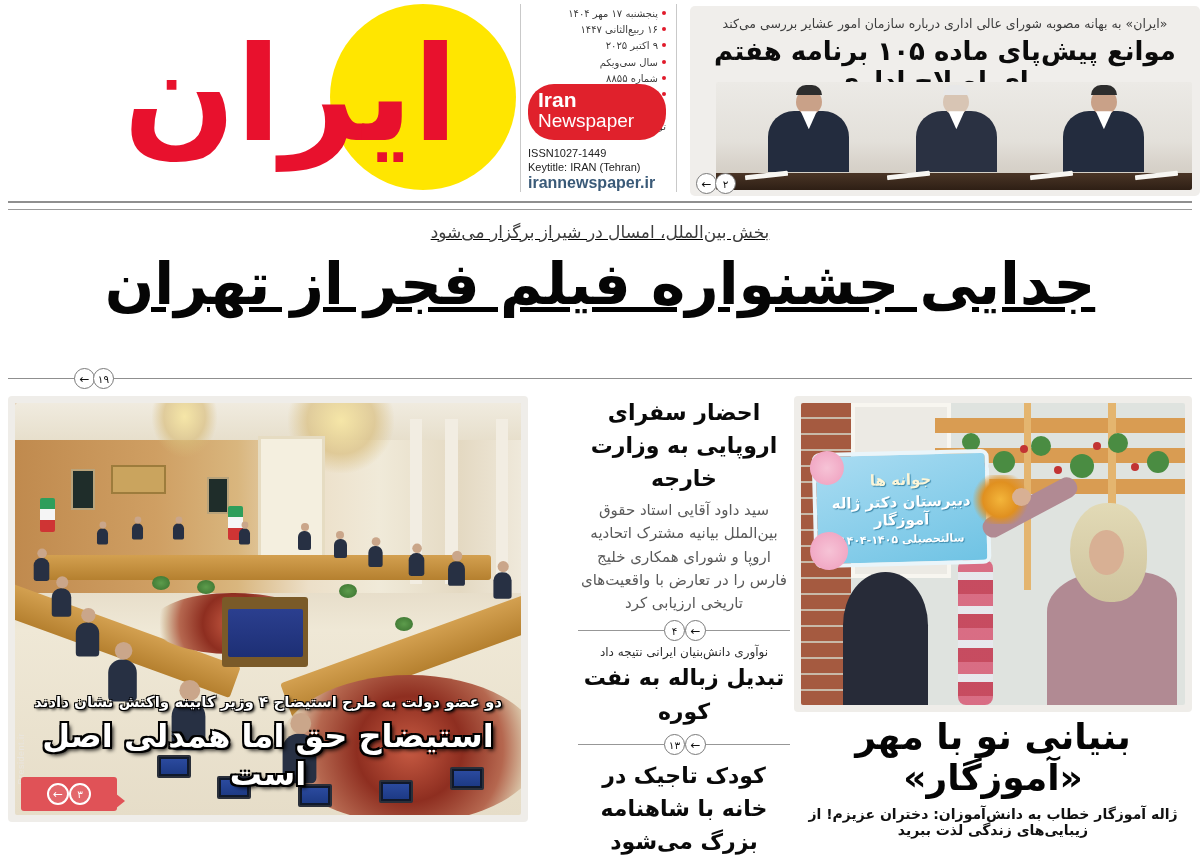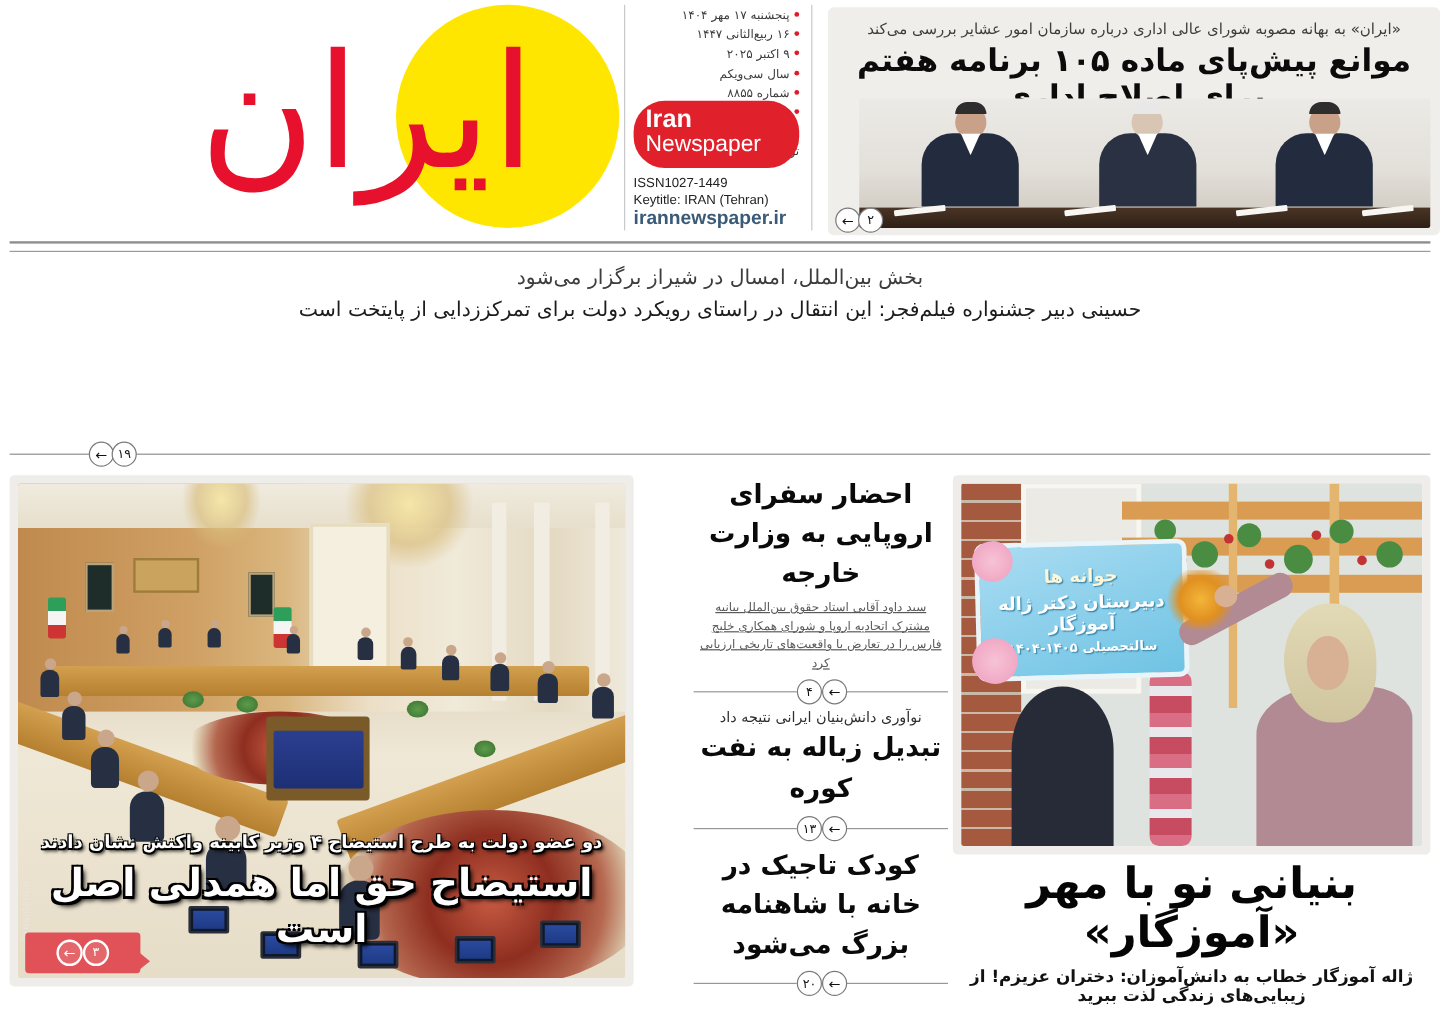--- a/index.html
+++ b/index.html
@@ -4,21 +4,21 @@
 <style>
   html,body{margin:0;padding:0;background:#fff;}
   .page{position:relative;width:1200px;height:856px;background:#ffffff;overflow:hidden;
         font-family:"DejaVu Sans",sans-serif;}
   .latin{font-family:"Liberation Sans",sans-serif;border-radius:26px;}
 
   
   .masthead{position:absolute;left:8px;top:0;right:8px;height:198px;}
   .logo-area{position:absolute;left:0;top:2px;width:508px;height:192px;}
   .logo-circle{position:absolute;left:322px;top:2px;width:186px;height:186px;border-radius:50%;background:#ffe600;z-index:1;}
-  .logo-text{position:absolute;right:70px;top:0;height:190px;line-height:185px;font-size:132px;font-weight:400;color:#e8112d;z-index:2;direction:rtl;}
+  .logo-text{position:absolute;right:58px;top:0;height:190px;line-height:185px;font-size:132px;font-weight:700;color:#e8112d;z-index:2;direction:rtl;}
   .mh-divider{position:absolute;top:4px;width:1px;height:188px;background:#c9c9c9;}
   .dateline{position:absolute;left:520px;top:6px;width:138px;direction:rtl;text-align:right;font-size:10px;color:#3c3c3c;line-height:1.62;}
   .dl-item .dot{display:inline-block;width:4px;height:4px;border-radius:50%;background:#e11a2b;margin-left:4px;vertical-align:2px;}
   .brand-box{position:absolute;left:520px;top:84px;width:138px;height:56px;background:#e0212c;color:#fff;box-sizing:border-box;padding:5px 10px;}
   .brand-box .b1{font-size:21px;font-weight:bold;line-height:1.05;}
   .brand-box .b2{font-size:19px;line-height:1.1;}
   .issn-block{position:absolute;left:520px;top:146px;width:150px;font-size:11px;color:#222;line-height:1.3;}
   .website{position:absolute;left:520px;top:174px;font-size:16px;font-weight:bold;color:#3a5a78;text-decoration:none;}
 
   
@@ -42,21 +42,21 @@
   .circ{width:21px;height:21px;border-radius:50%;border:1px solid #7a7a7a;background:#fff;color:#111;
         display:flex;align-items:center;justify-content:center;font-size:10.5px;box-sizing:border-box;}
   .circ.arrow{font-size:12px;margin-right:-2px;}
 
   
   .double-rule{position:absolute;left:8px;right:8px;top:201px;height:6px;border-top:2px solid #8f8f8f;border-bottom:1px solid #9a9a9a;}
   .rule19{position:absolute;left:8px;right:8px;top:378px;height:1px;background:#8f8f8f;}
   .rule19 .pager{position:absolute;left:66px;top:-10px;}
 
   
-  .lead{position:absolute;left:8px;right:8px;top:212px;text-align:center;direction:rtl;}
+  .lead{position:absolute;left:8px;right:8px;top:212px;text-align:center;direction:rtl;text-decoration:underline;}
   .lead-kicker{font-size:17px;color:#3d3d3d;margin-top:10px;}
   .lead-headline{font-size:58px;font-weight:900;color:#050505;letter-spacing:-1px;margin-top:6px;line-height:1.25;}
   .lead-deck{font-size:17px;color:#1c1c1c;margin-top:6px;}
 
   
   .card{position:absolute;background:#efede9;border-radius:4px;}
   .photo{position:absolute;inset:7px;overflow:hidden;border-radius:2px;}
 
   
   .cab{background:linear-gradient(180deg,#e2d7c2 40%,#efe8d6 55%,#e6ddc8 100%);}
@@ -87,21 +87,21 @@
           display:flex;align-items:center;justify-content:center;gap:2px;}
   .badge3::after{content:"";position:absolute;right:-8px;bottom:2px;width:0;height:0;border-left:10px solid #e05257;border-top:8px solid transparent;border-bottom:8px solid transparent;}
   .badge3 .circ{background:rgba(255,255,255,.12);border:2px solid #fff;color:#fff;width:22px;height:22px;}
   .credit{position:absolute;left:1px;bottom:30px;writing-mode:vertical-rl;transform:rotate(180deg);
           font-size:9px;color:#e9e5dd;letter-spacing:.5px;z-index:6;}
 
   
   .mid-col{position:absolute;left:578px;top:396px;width:212px;direction:rtl;text-align:center;}
   .mid-hl{font-size:22px;font-weight:900;color:#0a0a0a;line-height:1.5;margin:0;letter-spacing:-.5px;}
   .mid-hl.one{line-height:1.55;}
-  .mid-body{font-size:10px;color:#5a5a5a;line-height:1.55;margin:4px 2px 0;text-decoration:underline;}
+  .mid-body{font-size:15px;color:#5a5a5a;line-height:1.55;margin:4px 2px 0;}
   .mid-kicker{font-size:12px;color:#2e2e2e;margin:2px 0 2px;}
   .sep{display:flex;align-items:center;margin:5px 0 4px;}
   .sep::before,.sep::after{content:"";flex:1;height:1px;background:#979797;}
 
   
   .right-col{position:absolute;left:794px;top:396px;width:398px;direction:rtl;text-align:center;}
   .t-card{position:relative;width:398px;height:316px;background:#efede9;border-radius:4px;}
   .t-photo{background:#dfe3df;}
   .brick{position:absolute;left:0;top:0;bottom:0;width:13%;
     background:repeating-linear-gradient(0deg,#a55a40 0 14px,#c8b9a8 14px 16px);}
@@ -193,21 +193,21 @@
         <span class="circ arrow">←</span>
         <span class="circ">۲</span>
       </div>
     </div>
   </div>
 
   <div class="double-rule"></div>
 
   <div class="lead">
     <div class="lead-kicker">بخش بین‌الملل، امسال در شیراز برگزار می‌شود</div>
-    <div class="lead-deck">حسینی دبیر جشنواره فیلم‌فجر: این انتقال در راستای رویکرد دولت برای تمرکززدایی از پایتخت است</div>
+    <div class="lead-headline">جدایی جشنواره فیلم فجر از تهران</div>
   </div>
 
   <div class="rule19">
     <div class="pager">
       <span class="circ arrow">←</span>
       <span class="circ">۱۹</span>
     </div>
   </div>
 
   <div class="card" style="left:8px;top:396px;width:520px;height:426px;">

